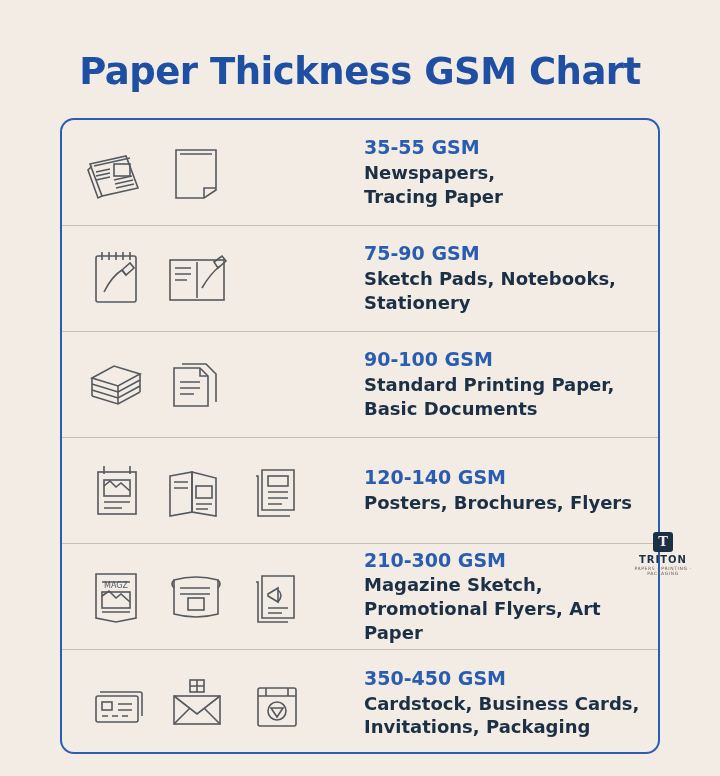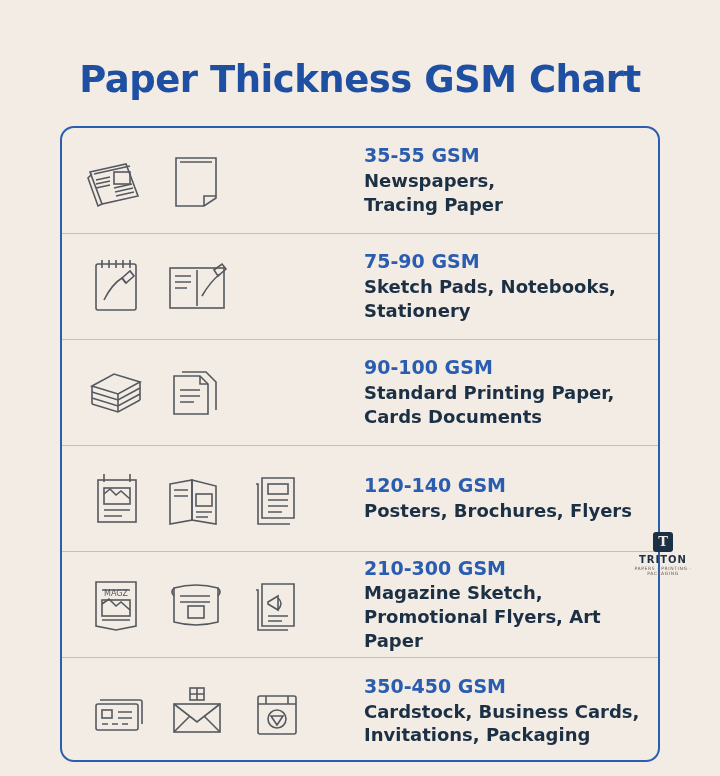--- a/index.html
+++ b/index.html
@@ -11,38 +11,38 @@
     height: 776px;
     background: #f2ece4;
     font-family: "Liberation Sans", sans-serif;
     overflow: hidden;
     position: relative;
   }
   .page {
     width: 720px;
     height: 584px;
     box-sizing: border-box;
-    padding: 16px;
+    padding: 8px;
     position: relative;
   }
   .title {
     text-align: center;
     color: #1e4fa3;
     font-size: 37px;
     font-weight: bold;
     letter-spacing: -0.5px;
     padding-top: 42px;
     padding-bottom: 0;
     margin: 0;
     font-family: "DejaVu Sans", sans-serif;
   }
   .card {
     position: absolute;
     left: 60px;
-    top: 126px;
+    top: 118px;
     width: 600px;
     height: 636px;
     box-sizing: border-box;
     border: 2px solid #2a5db0;
     border-radius: 14px;
     background: transparent;
     overflow: hidden;
   }
   .row {
     display: flex;
@@ -211,21 +211,21 @@
             <path d="M40 20 v8 h8"></path>
             <path d="M20 34 h20 M20 40 h20 M20 46 h14"></path>
             <path d="M22 16 H46 L56 26 V54"></path>
           </svg>
         </span>
       </div>
       <div class="texts">
         <div class="gsm">90-100 GSM</div>
         <div class="desc">
           <span>Standard Printing Paper,</span>
-          <span>Cards Documents</span>
+          <span>Basic Documents</span>
         </div>
       </div>
     </div>
 
     <div class="row">
       <div class="icons">
         <span class="icon">
           <svg width="74" height="74" viewBox="0 0 74 74" fill="none" stroke="#54595f" stroke-width="1.6">
             <rect x="18" y="18" width="38" height="42"></rect>
             <path d="M24 12 v8 M50 12 v8"></path>

